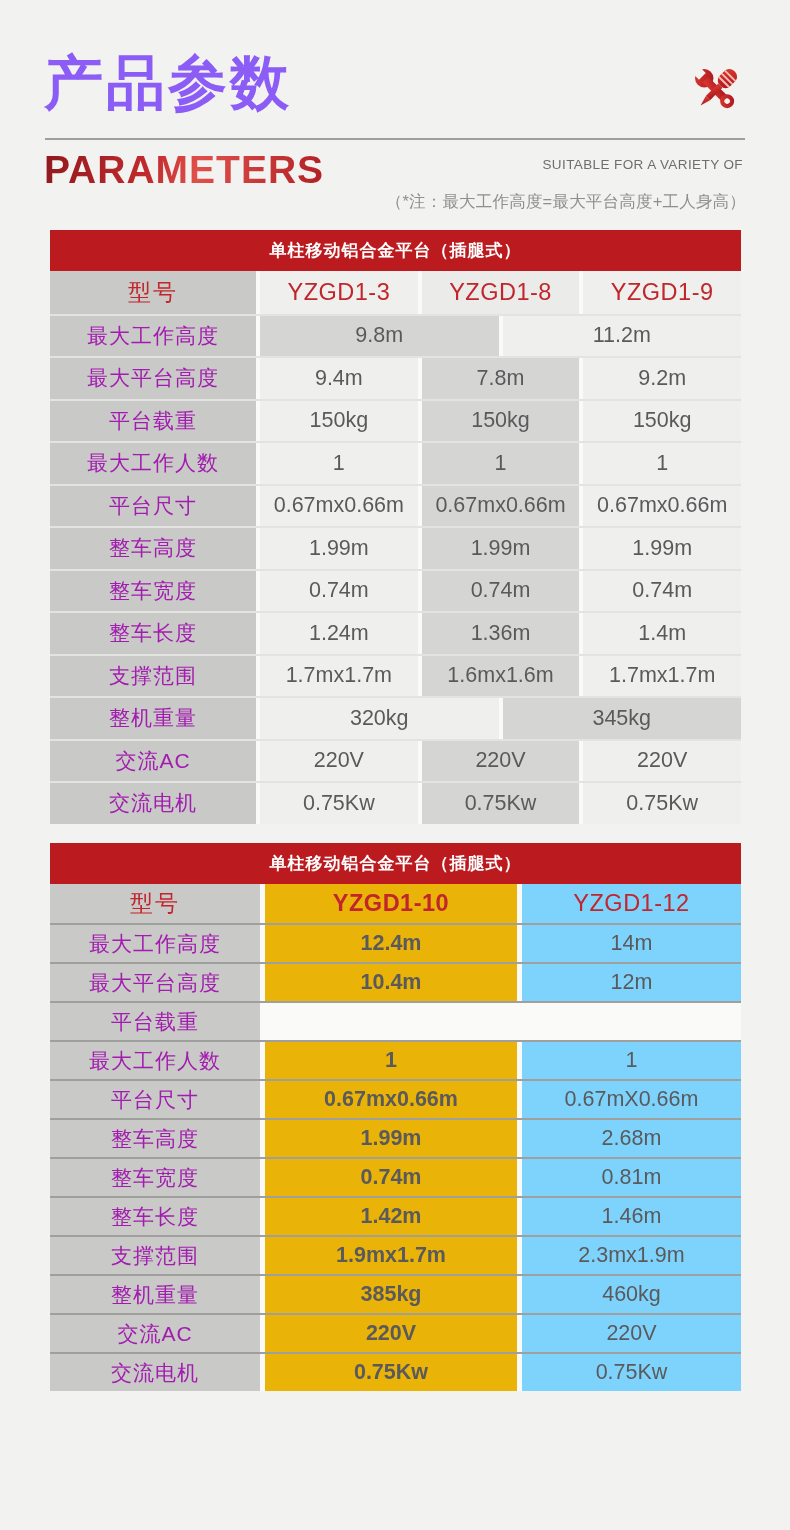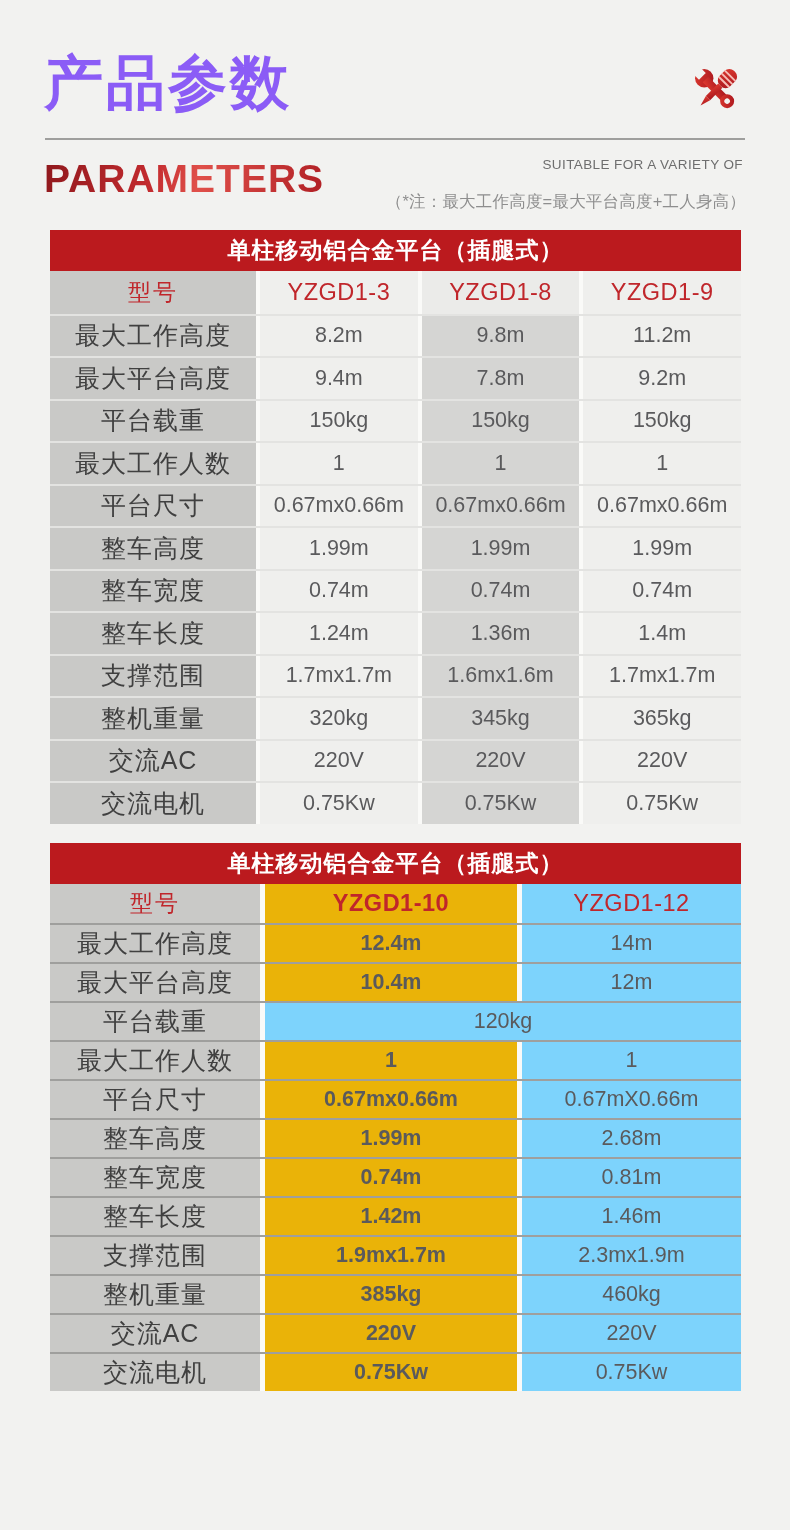--- a/index.html
+++ b/index.html
@@ -13,43 +13,43 @@
   }
   *{box-sizing:border-box;margin:0;padding:0;}
   html,body{background:var(--page-bg);}
   body{font-family:"Liberation Sans","DejaVu Sans",sans-serif;}
   .page{position:relative;width:790px;height:1530px;background:var(--page-bg);margin:0 auto;overflow:hidden;}
 
   
   .main-title{position:absolute;left:44px;top:48px;font-size:59px;font-weight:900;color:#8b5cf6;letter-spacing:3px;line-height:1.2;}
   .tools-icon{position:absolute;top:62px;right:46px;width:56px;height:56px;}
   .title-divider{position:absolute;left:45px;right:45px;top:138px;height:2px;background:#9f9f9d;}
-  .sub-title{position:absolute;left:44px;top:148px;font-size:39px;font-weight:bold;letter-spacing:1px;color:#b42226;margin-top:9px;}
+  .sub-title{position:absolute;left:44px;top:148px;font-size:39px;font-weight:bold;letter-spacing:1px;color:#b42226;}
   @supports ((-webkit-background-clip:text) or (background-clip:text)){
     .sub-title{
       background:linear-gradient(100deg,#8f191d 0%,#c22a2e 38%,#e0504a 55%,#b01f24 100%);
       -webkit-background-clip:text;background-clip:text;
       -webkit-text-fill-color:transparent;color:transparent;
     }
   }
   .tagline{position:absolute;right:47px;top:157px;font-size:13.5px;color:#6e6e6e;letter-spacing:.4px;}
   .note{position:absolute;right:44px;top:191px;font-size:16.5px;color:#8e8e8e;letter-spacing:.2px;}
 
   
   .spec-table{position:absolute;left:50px;width:691px;}
   .table-a{top:230px;}
   .table-b{top:843px;}
-  .table-header{height:41px;line-height:41px;text-align:center;background:var(--header-red);color:#fff;font-size:23px;font-weight:bold;letter-spacing:1px;}
+  .table-header{height:41px;line-height:41px;text-align:center;background:var(--header-red);color:#fff;font-size:17px;font-weight:bold;letter-spacing:1px;}
   .row{display:flex;gap:4px;background:#fafaf8;}
   .table-a .row{height:42.5px;}
   .table-b .row{height:39px;gap:5px;}
   .table-a .row + .row{border-top:2px solid #e3e3e1;}
   .table-b .row + .row{border-top:2px solid #9f9f9d;}
   .cell{display:flex;align-items:center;justify-content:center;overflow:hidden;white-space:nowrap;}
-  .cell.label{flex:0 0 206px;background:var(--label-bg);color:#404040;font-size:25px;letter-spacing:1px;}
+  .cell.label{flex:0 0 206px;background:var(--label-bg);color:#a21caf;font-size:21px;letter-spacing:1px;}
   .table-b .cell.label{flex:0 0 210px;}
   .cell.val{flex:1 1 0;color:var(--text-gray);font-size:21.5px;}
   .cell.val.light{background:var(--val-light);}
   .cell.val.dark{background:var(--val-dark);}
   .table-b .cell.val.light{flex:0 0 252px;background:#eab308;font-weight:bold;}
   .table-b .cell.val.dark{flex:1 1 auto;background:#7dd3fc;}
   .model-row .cell.label{color:var(--accent-red);font-size:23px;font-weight:normal;letter-spacing:2px;}
   .model-row .cell.val{color:var(--accent-red);font-size:23.5px;letter-spacing:.5px;}
   .table-a .model-row .cell.val.dark{background:#ebebe9;}
 </style>
@@ -99,21 +99,20 @@
       <div class="table-header">单柱移动铝合金平台（插腿式）</div>
       <div class="table-body">
           <div class="row model-row">
             <div class="cell label">型号</div>
             <div class="cell val light">YZGD1-3</div>
             <div class="cell val dark">YZGD1-8</div>
             <div class="cell val light">YZGD1-9</div>
           </div>
           <div class="row">
             <div class="cell label">最大工作高度</div>
-            <div class="cell val light">8.2m</div>
             <div class="cell val dark">9.8m</div>
             <div class="cell val light">11.2m</div>
           </div>
           <div class="row">
             <div class="cell label">最大平台高度</div>
             <div class="cell val light">9.4m</div>
             <div class="cell val dark">7.8m</div>
             <div class="cell val light">9.2m</div>
           </div>
           <div class="row">
@@ -155,21 +154,20 @@
           <div class="row">
             <div class="cell label">支撑范围</div>
             <div class="cell val light">1.7mx1.7m</div>
             <div class="cell val dark">1.6mx1.6m</div>
             <div class="cell val light">1.7mx1.7m</div>
           </div>
           <div class="row">
             <div class="cell label">整机重量</div>
             <div class="cell val light">320kg</div>
             <div class="cell val dark">345kg</div>
-            <div class="cell val light">365kg</div>
           </div>
           <div class="row">
             <div class="cell label">交流AC</div>
             <div class="cell val light">220V</div>
             <div class="cell val dark">220V</div>
             <div class="cell val light">220V</div>
           </div>
           <div class="row">
             <div class="cell label">交流电机</div>
             <div class="cell val light">0.75Kw</div>
@@ -192,21 +190,20 @@
             <div class="cell val light">12.4m</div>
             <div class="cell val dark">14m</div>
           </div>
           <div class="row">
             <div class="cell label">最大平台高度</div>
             <div class="cell val light">10.4m</div>
             <div class="cell val dark">12m</div>
           </div>
           <div class="row">
             <div class="cell label">平台载重</div>
-            <div class="cell val dark">120kg</div>
           </div>
           <div class="row">
             <div class="cell label">最大工作人数</div>
             <div class="cell val light">1</div>
             <div class="cell val dark">1</div>
           </div>
           <div class="row">
             <div class="cell label">平台尺寸</div>
             <div class="cell val light">0.67mx0.66m</div>
             <div class="cell val dark">0.67mX0.66m</div>

